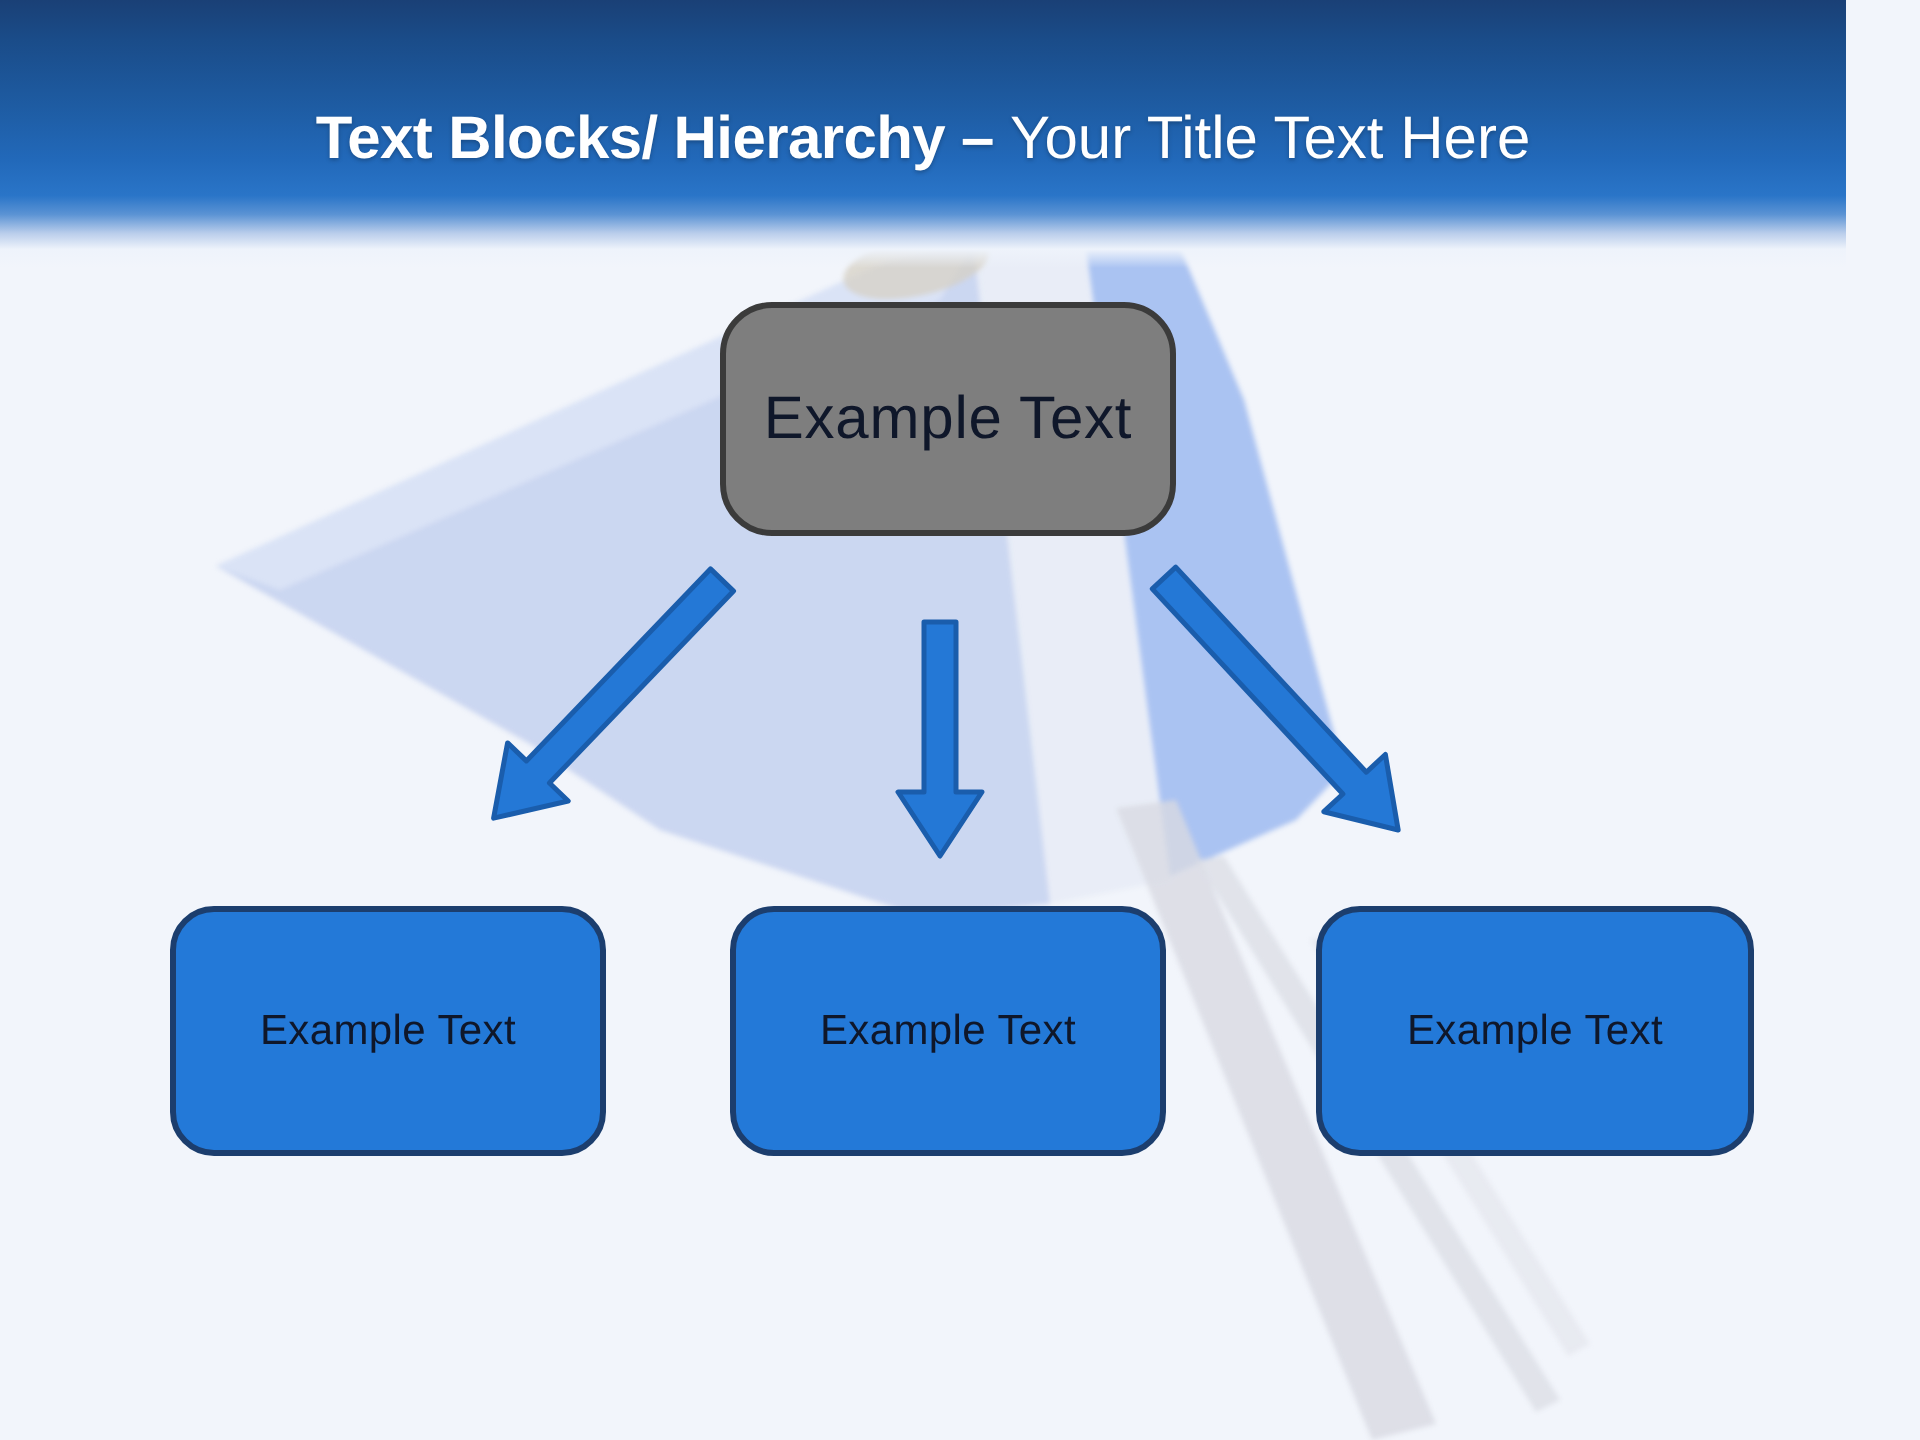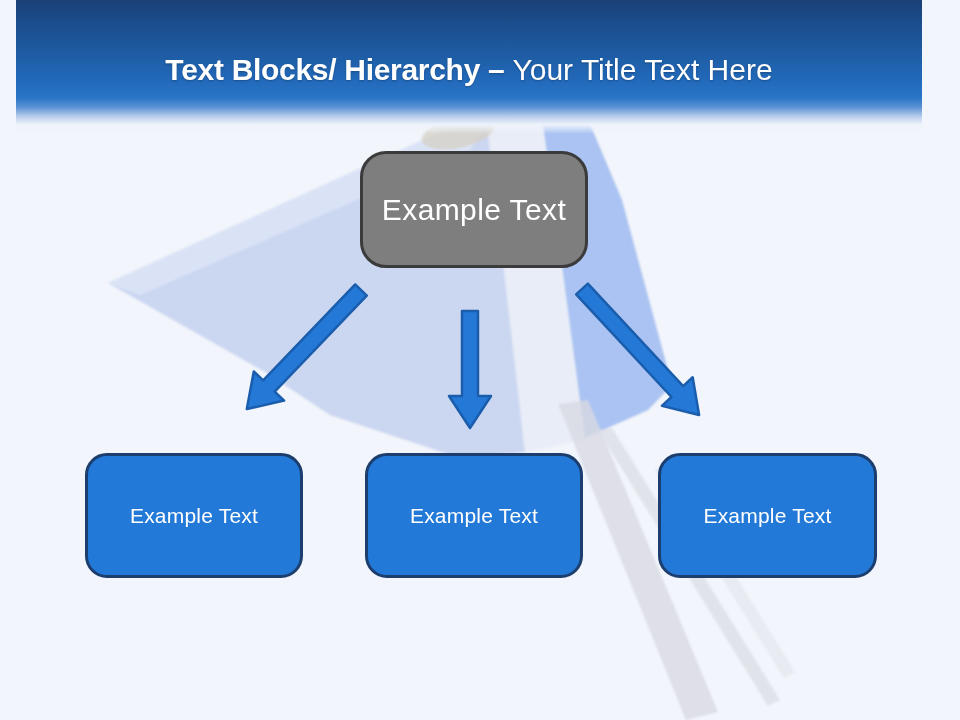--- a/index.html
+++ b/index.html
@@ -17,33 +17,34 @@
 
   
   .decor {
     position: absolute; inset: 0;
     z-index: 0;
     filter: blur(1.2px);
   }
 
   
   .header {
-    position: absolute; left: 16px; top: 0;
+    position: absolute; left: 0; top: 0;
     width: 906px; height: 134px;
     z-index: 3;
     background: linear-gradient(to bottom,
       #1a4076 0%,
       #1a4c89 15%,
       #1e5ca3 40%,
       #2269ba 60%,
       #2a75c8 73%,
       #5b93d4 80%,
       #b9cdeb 87%,
       #eef3fb 93%,
       rgba(243,247,252,0) 100%);
+    padding-left: 17px;
   }
   .title {
     position: absolute; left: 0; top: 52px;
     width: 100%;
     text-align: center;
     color: #ffffff;
     font-size: 30px;
     line-height: 36px;
     white-space: nowrap;
     text-shadow: 0 1px 2px rgba(0,0,0,0.25);
@@ -63,21 +64,21 @@
     stroke-linejoin: round;
   }
 
   
   .node {
     position: absolute;
     z-index: 2;
     display: flex;
     align-items: center;
     justify-content: center;
-    color: #ffffff;
+    color: #0f172a;
     box-sizing: border-box;
     text-align: center;
   }
   .node.root {
     left: 360px; top: 151px;
     width: 228px; height: 117px;
     background: #7e7e7e;
     border: 3px solid #3b3b3b;
     border-radius: 26px;
     font-size: 30px;

